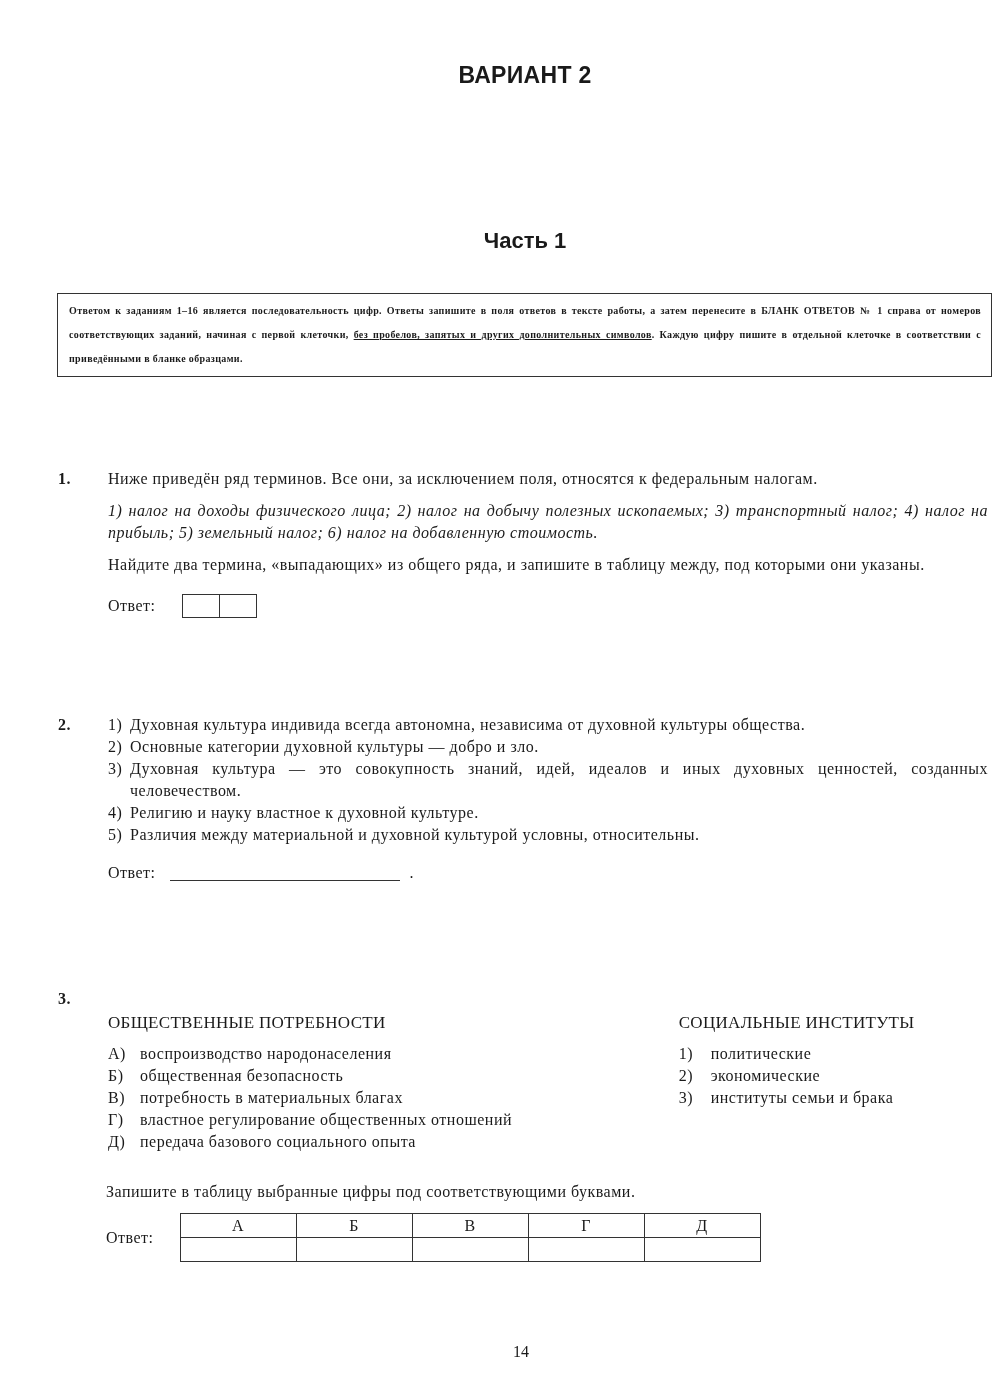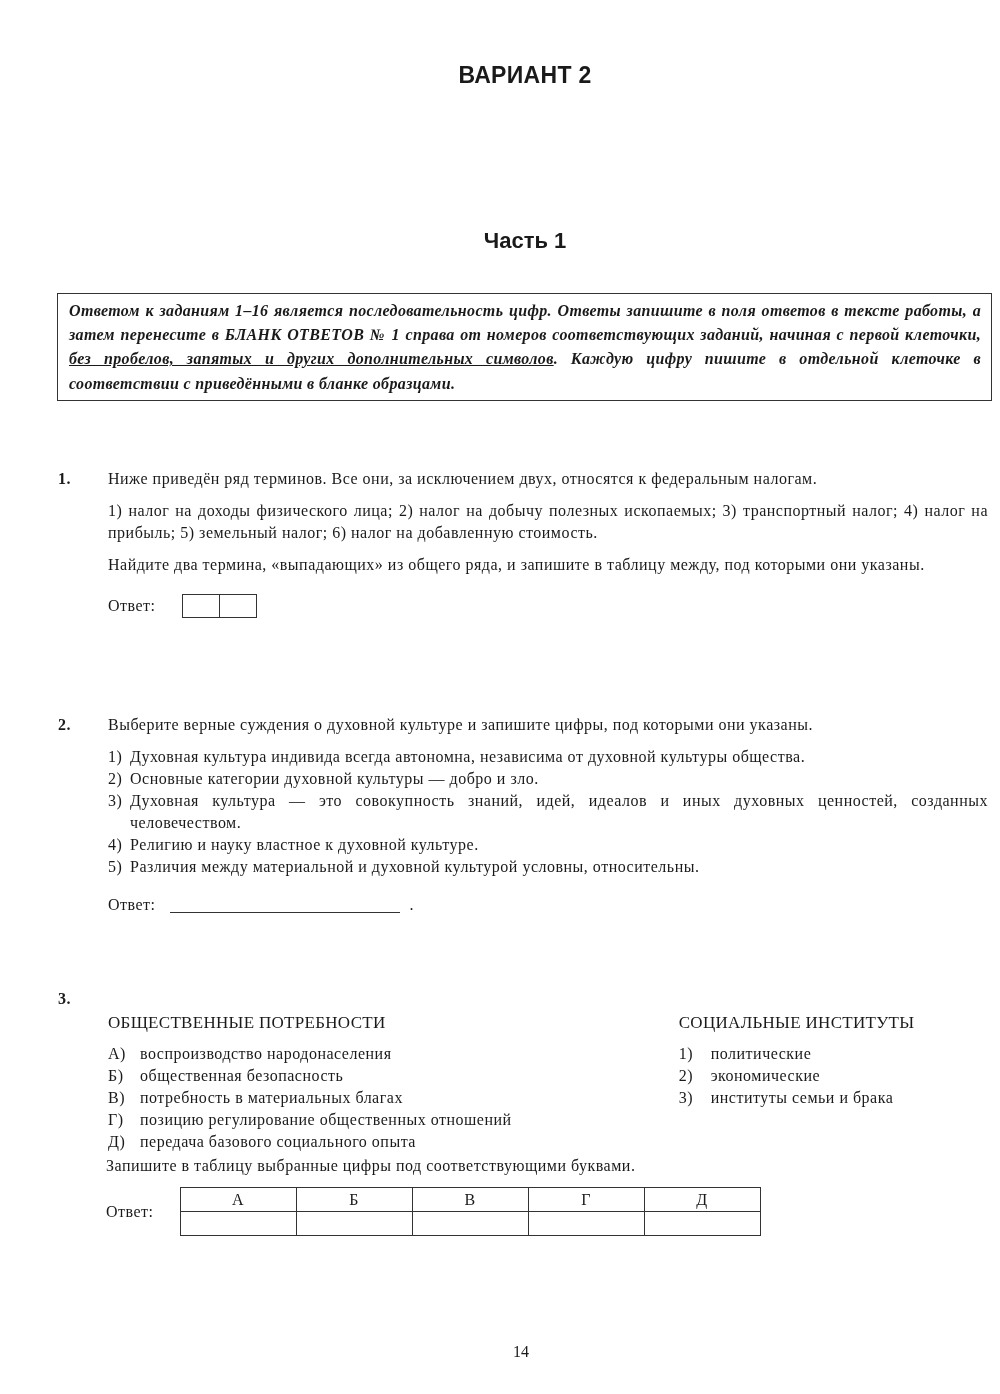--- a/index.html
+++ b/index.html
@@ -1,26 +1,26 @@
 <!DOCTYPE html>
 <html><head>
   <meta charset="utf-8">
   <style>
     html, body { margin: 0; padding: 0; background: #ffffff; }
     body { width: 1000px; height: 1394px; position: relative; overflow: hidden; color: #1a1a1a; font-family: "Liberation Serif", serif; }
     .page { position: absolute; left: 0; top: 0; width: 1000px; height: 1162px; }
     .h-variant { position: absolute; left: 0; width: 1050px; top: 62px; text-align: center; font-family: "Liberation Sans", sans-serif; font-weight: bold; font-size: 23px; letter-spacing: 0.3px; }
     .h-part { position: absolute; left: 0; width: 1050px; top: 228px; text-align: center; font-family: "Liberation Sans", sans-serif; font-weight: bold; font-size: 22px; }
-    .instr { position: absolute; left: 57px; top: 293px; width: 912px; border: 1.5px solid #333; padding: 5px 10px 4px 11px; font-style: italic; font-weight: bold; font-size: 16px; line-height: 24.2px; text-align: justify; letter-spacing: 0.35px; }
+    .instr { position: absolute; left: 57px; top: 293px; width: 912px; border: 1.5px solid #333; padding: 5px 10px 4px 11px; font-weight: bold; font-size: 10px; line-height: 24.2px; text-align: justify; letter-spacing: 0.35px; }
     .instr .ul { text-decoration: underline; }
     .task { position: absolute; left: 58px; width: 930px; font-size: 16px; line-height: 22px; letter-spacing: 0.5px; }
     .task .num { position: absolute; left: 0; top: 0; font-weight: bold; }
     .task .body { margin-left: 50px; text-align: justify; }
     .para { margin: 0 0 10px 0; }
-    .italic { }
+    .italic { font-style: italic; }
     .answer-row { display: flex; align-items: center; margin-top: 12px; }
     .answer-label { margin-right: 26px; }
     .box-pair { display: flex; border: 1.2px solid #333; height: 22px; }
     .box-pair span { width: 36px; height: 22px; }
     .box-pair span + span { border-left: 1.2px solid #333; }
     .line-answer { display: inline-block; width: 230px; border-bottom: 1.2px solid #333; height: 14px; margin-left: 14px; }
     .list { margin: 0; padding: 0; list-style: none; }
     .list li { display: flex; }
     .list .mk { width: 22px; flex: none; }
     .cols { display: flex; margin-top: 24px; }
@@ -42,37 +42,36 @@
   <div class="h-variant">ВАРИАНТ 2</div>
   <div class="h-part">Часть 1</div>
 
   <div class="instr">
     <span>Ответом к заданиям 1–16 является последовательность цифр. Ответы запишите в поля ответов в тексте работы, а затем перенесите в БЛАНК ОТВЕТОВ № 1 справа от номеров соответствующих заданий, начиная с первой клеточки, </span><span class="ul">без пробелов, запятых и других дополнительных символов</span><span>. Каждую цифру пишите в отдельной клеточке в соответствии с приведёнными в бланке образцами.</span>
   </div>
 
   <div class="task" style="top: 468px;">
     <div class="num">1.</div>
     <div class="body">
-      <p class="para">Ниже приведён ряд терминов. Все они, за исключением двух, относятся к федеральным налогам.</p>
+      <p class="para">Ниже приведён ряд терминов. Все они, за исключением поля, относятся к федеральным налогам.</p>
       <p class="para italic">1) налог на доходы физического лица; 2) налог на добычу полезных ископаемых; 3) транспортный налог; 4) налог на прибыль; 5) земельный налог; 6) налог на добавленную стоимость.</p>
       <p class="para">Найдите два термина, «выпадающих» из общего ряда, и запишите в таблицу между, под которыми они указаны.</p>
       <div class="answer-row" style="margin-top:18px;">
         <span class="answer-label">Ответ:</span>
         <div class="box-pair">
           <span></span>
           <span></span>
         </div>
       </div>
     </div>
   </div>
 
   <div class="task" style="top: 714px;">
     <div class="num">2.</div>
     <div class="body">
-      <p class="para">Выберите верные суждения о духовной культуре и запишите цифры, под которыми они указаны.</p>
       <ul class="list">
         <li>
             <span class="mk">1)</span>
             <span>Духовная культура индивида всегда автономна, независима от духовной культуры общества.</span>
           </li>
         <li>
             <span class="mk">2)</span>
             <span>Основные категории духовной культуры — добро и зло.</span>
           </li>
         <li>
@@ -109,21 +108,21 @@
           <div class="opt">
               <span class="mk">Б)</span>
               <span>общественная безопасность</span>
             </div>
           <div class="opt">
               <span class="mk">В)</span>
               <span>потребность в материальных благах</span>
             </div>
           <div class="opt">
               <span class="mk">Г)</span>
-              <span>позицию регулирование общественных отношений</span>
+              <span>властное регулирование общественных отношений</span>
             </div>
           <div class="opt">
               <span class="mk">Д)</span>
               <span>передача базового социального опыта</span>
             </div>
         </div>
         <div class="col-right">
           <div class="col-head">СОЦИАЛЬНЫЕ ИНСТИТУТЫ</div>
           <div class="opt">
               <span class="mk">1)</span>
@@ -132,21 +131,21 @@
           <div class="opt">
               <span class="mk">2)</span>
               <span>экономические</span>
             </div>
           <div class="opt">
               <span class="mk">3)</span>
               <span>институты семьи и брака</span>
             </div>
         </div>
       </div>
-      <p class="para" style="margin-top:2px; margin-left:-2px;">Запишите в таблицу выбранные цифры под соответствующими буквами.</p>
+      <p class="para" style="margin-top:28px; margin-left:-2px;">Запишите в таблицу выбранные цифры под соответствующими буквами.</p>
       <div class="ans-table-row" style="margin-top:6px; margin-left:-2px;">
         <span>Ответ:</span>
         <table class="ans-table">
           <tbody>
               <tr>
             <td>А</td>
             <td>Б</td>
             <td>В</td>
             <td>Г</td>
             <td>Д</td>

